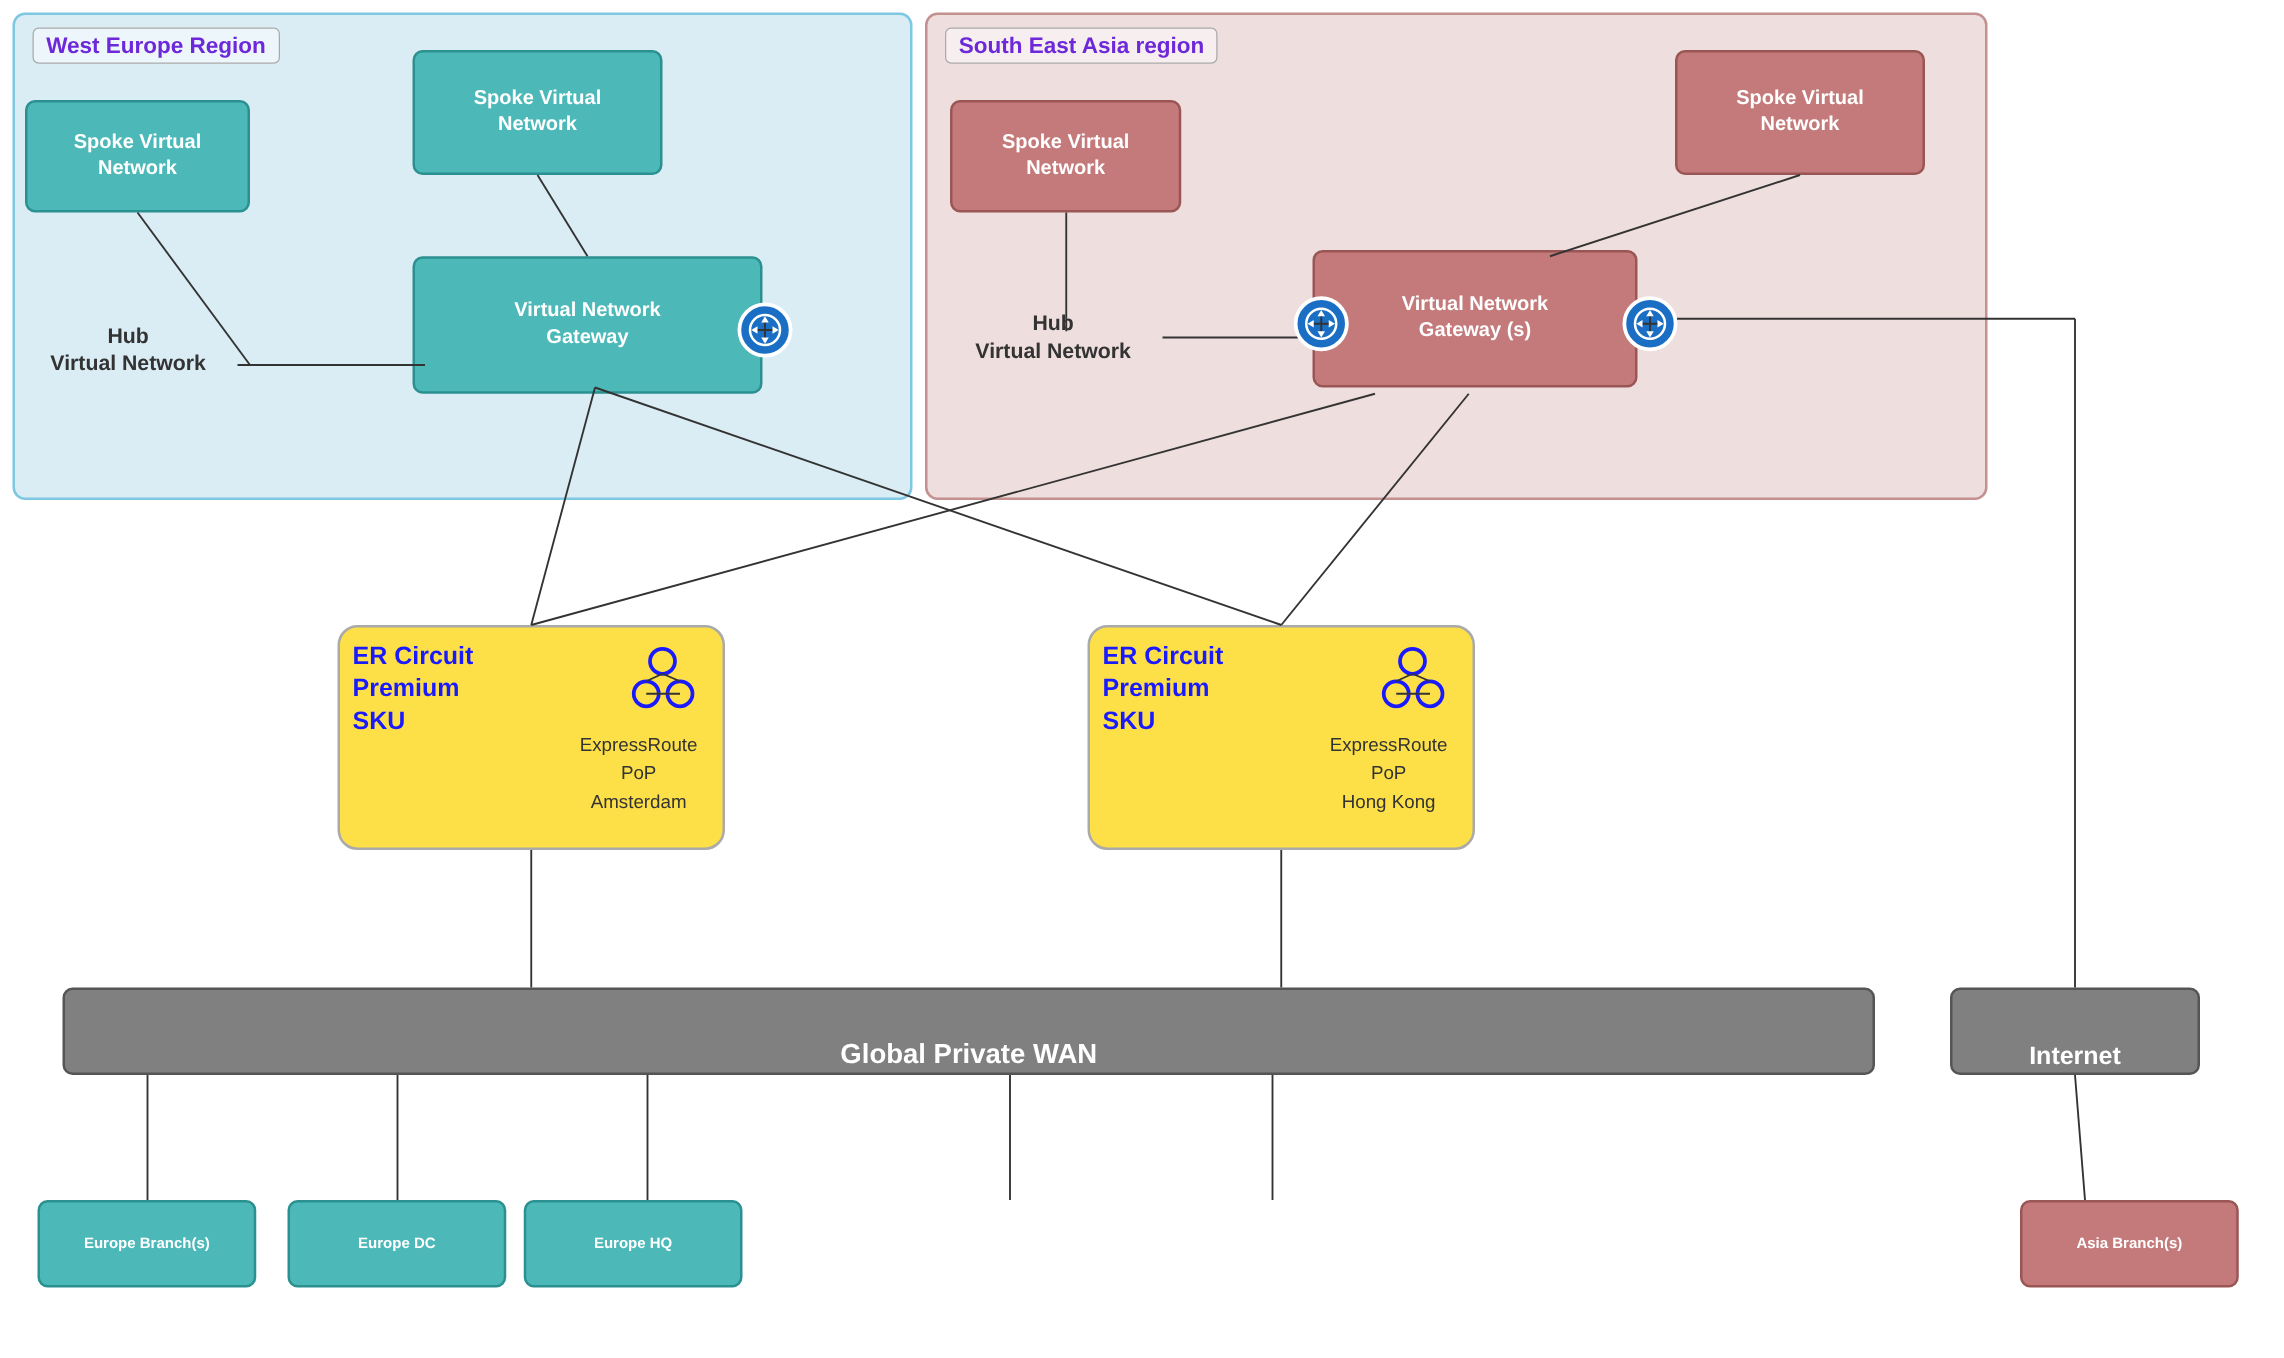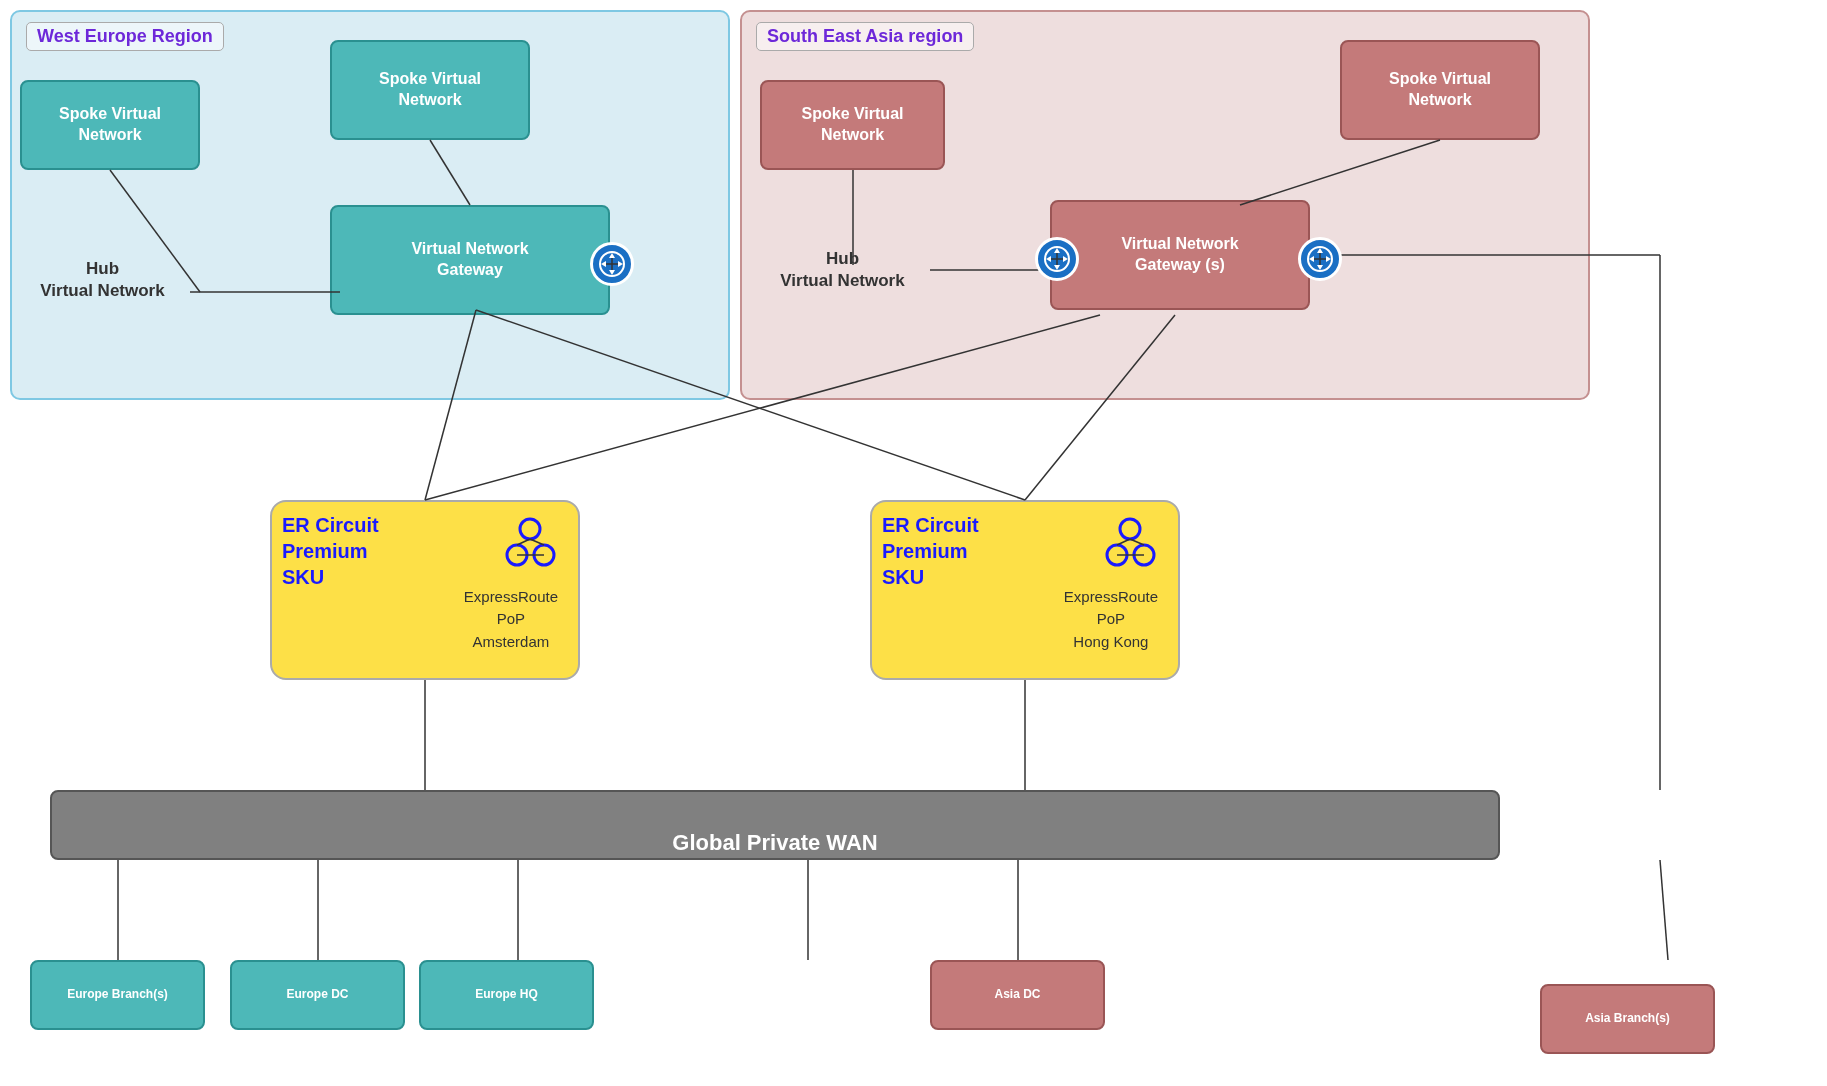--- a/index.html
+++ b/index.html
@@ -252,21 +252,21 @@
       height: 70px;
       font-size: 12px;
       font-weight: 600;
     }
 
     .europe-branch { left: 30px; }
     .europe-dc { left: 230px; }
     .europe-hq { left: 419px; }
     .asia-hq { left: 720px; }
     .asia-dc { left: 930px; }
-    .asia-branch { left: 1540px; margin-top: 24px; }
+    .asia-branch { left: 1616px; }
 
     
     .lines-svg {
       position: absolute;
       top: 0;
       left: 0;
       width: 1827px;
       height: 1086px;
       pointer-events: none;
       z-index: 1;
@@ -441,30 +441,30 @@
     </svg>
     <div class="er-pop-label" style="white-space:pre-line;">ExpressRoute
 PoP
 Hong Kong</div>
   </div>
 
   <div class="net-box gray-box global-wan">
     <span>Global Private WAN</span>
   </div>
 
+  <div class="net-box gray-box internet-box">
+    <span>Internet</span>
+  </div>
 
   <div class="net-box teal-box bottom-box europe-branch">
     <span>Europe Branch(s)</span>
   </div>
   <div class="net-box teal-box bottom-box europe-dc">
     <span>Europe DC</span>
   </div>
   <div class="net-box teal-box bottom-box europe-hq">
     <span>Europe HQ</span>
   </div>
-  <div class="net-box pink-box bottom-box asia-dc">
-    <span>Asia DC</span>
-  </div>
   <div class="net-box pink-box bottom-box asia-branch">
     <span>Asia Branch(s)</span>
   </div>
 
 </div>
 
 </body></html>

